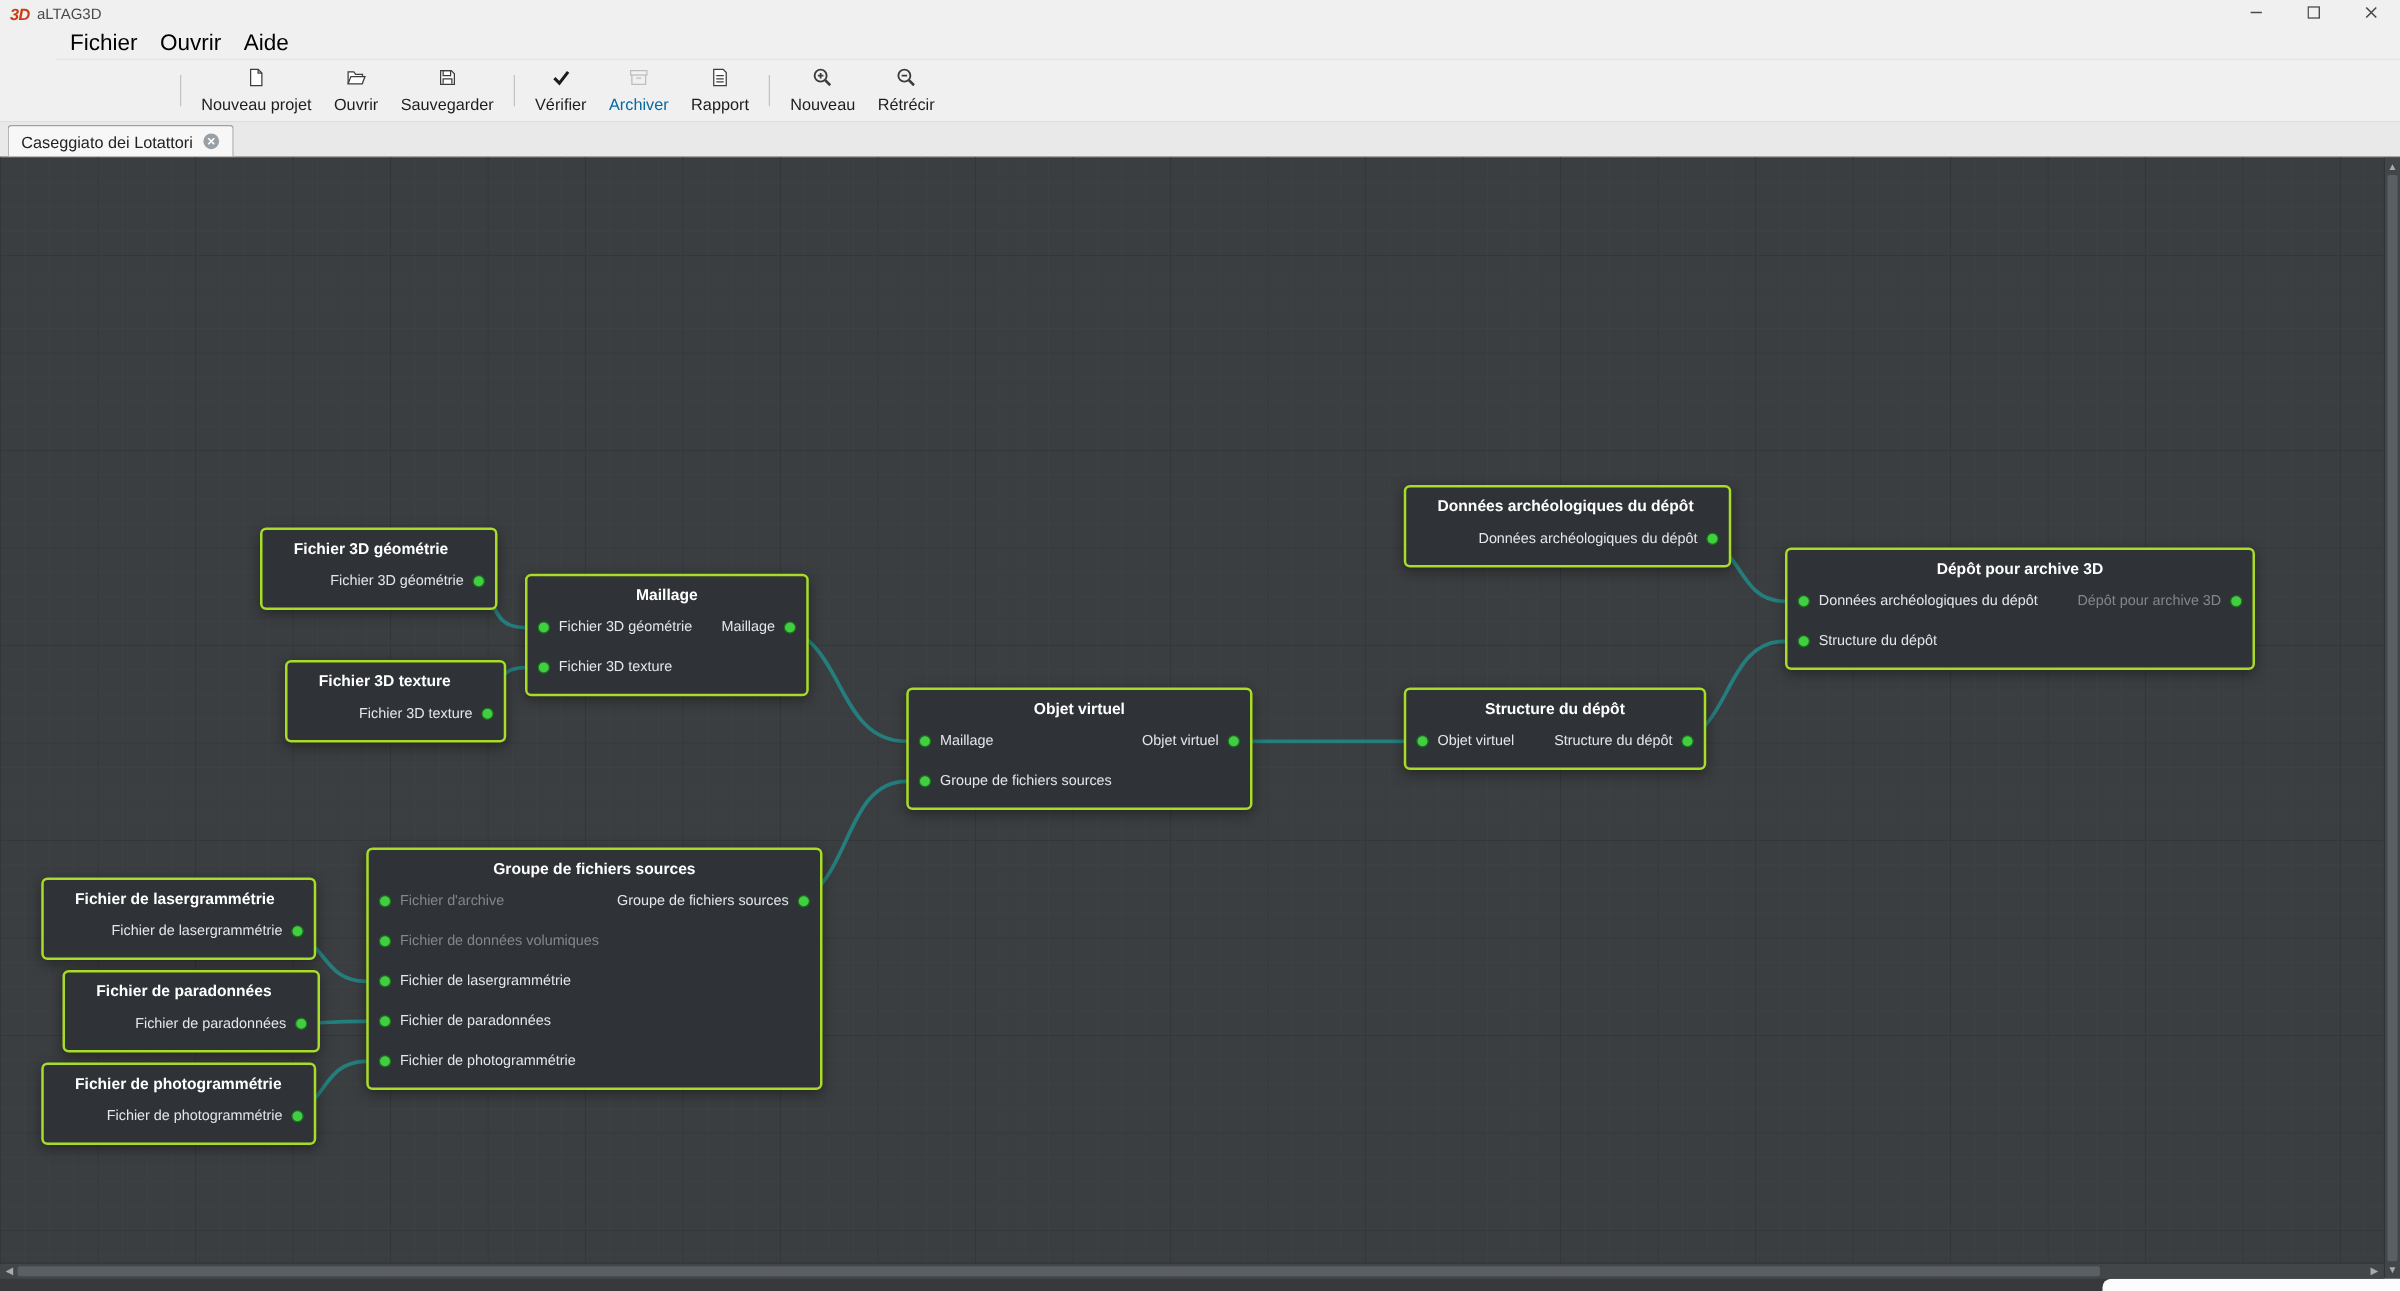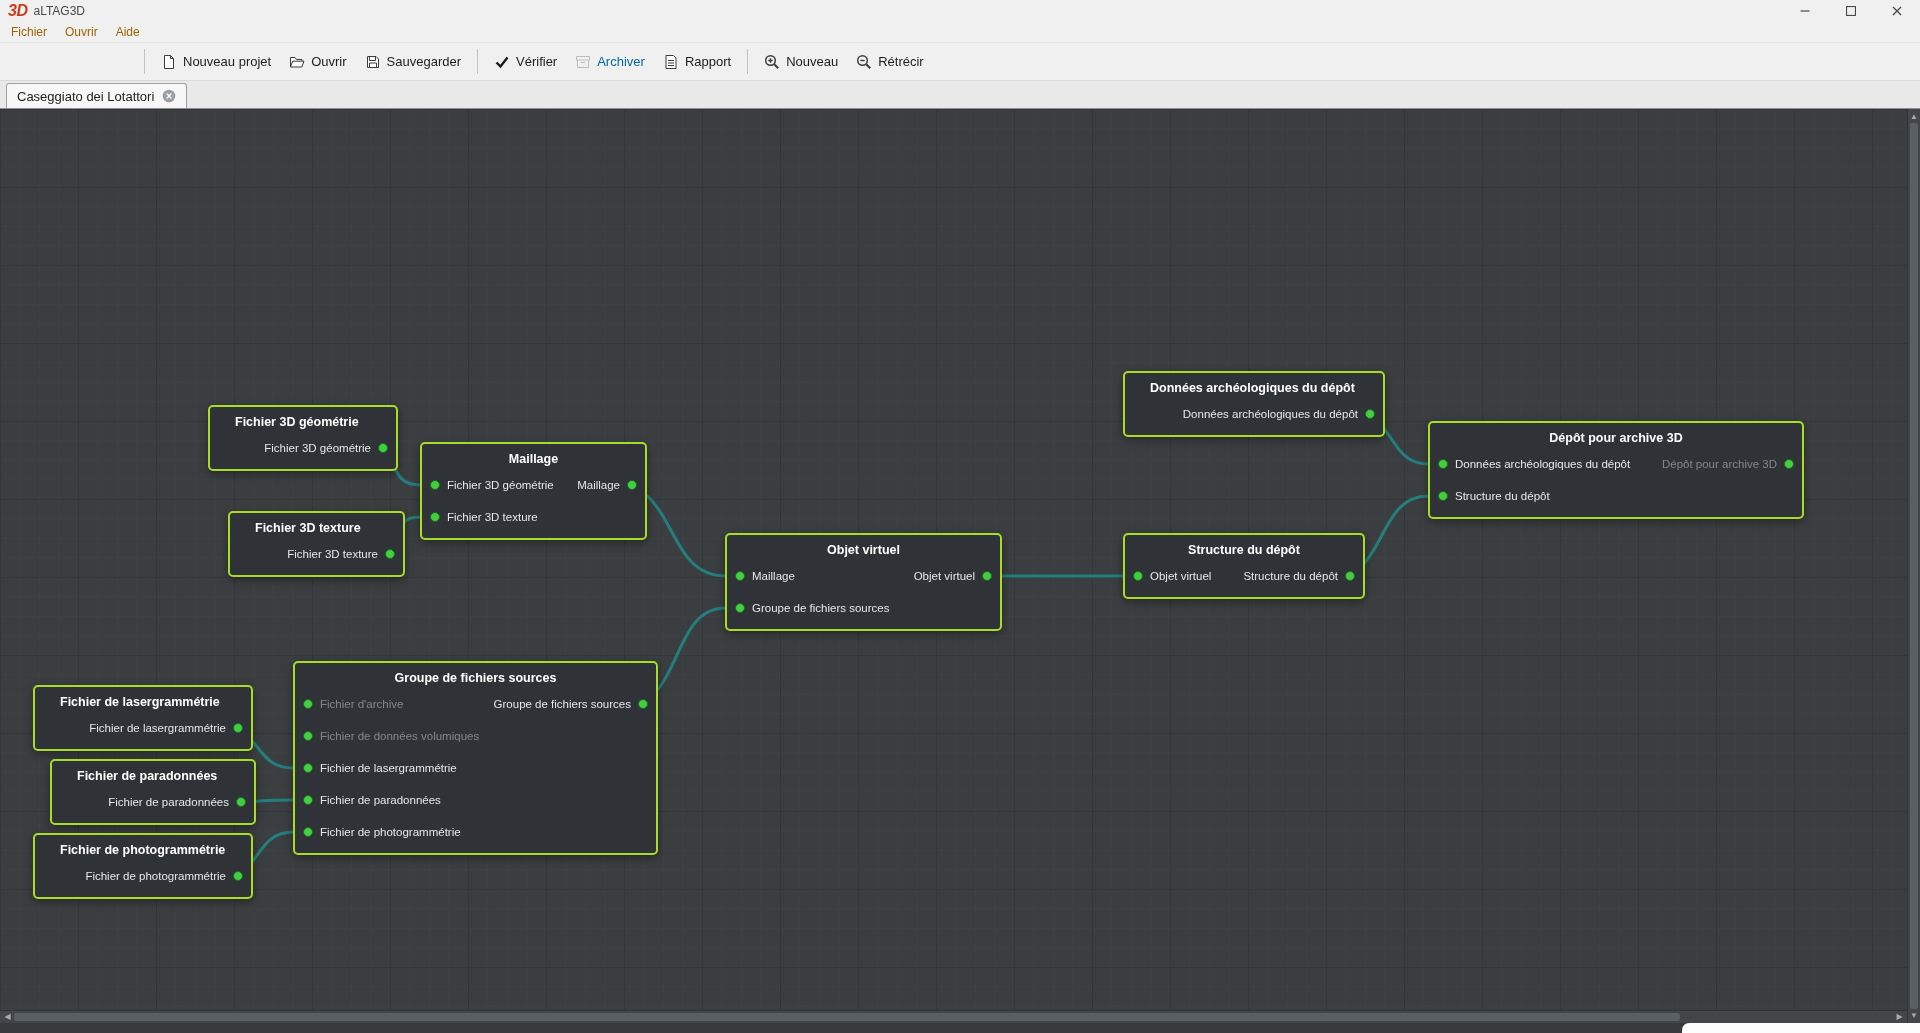--- a/index.html
+++ b/index.html
@@ -1,35 +1,35 @@
 <!DOCTYPE html>
 <html><head>
 <meta charset="utf-8">
 <style>
   html,body{margin:0;padding:0;width:1920px;height:1033px;overflow:hidden;
     font-family:"Liberation Sans",sans-serif;background:#f0f0f0;}
   .app{width:100%;height:100%;display:flex;flex-direction:column;}
 
   
   .titlebar{flex:0 0 22px;display:flex;align-items:center;padding-left:8px;background:#f0f0f0;}
-  .logo{font-weight:700;font-style:italic;font-size:16px;color:#cc3b16;margin-right:6px;letter-spacing:-0.5px;}
+  .logo{font-weight:700;font-style:italic;font-size:13px;color:#cc3b16;margin-right:6px;letter-spacing:-0.5px;}
   .title-text{font-size:12px;color:#4a4a4a;}
   .window-controls{margin-left:auto;display:flex;height:100%;}
   .wc{width:46px;display:flex;align-items:center;justify-content:center;}
 
   
-  .menubar{flex:0 0 21px;display:flex;align-items:center;font-size:12px;color:#a16207;
-    padding-left:2px;background:#f0f0f0;border-bottom:1px solid #e4e4e4;box-sizing:border-box;}
+  .menubar{flex:0 0 21px;display:flex;align-items:center;font-size:18px;color:#000000;
+    padding-left:2px;background:#f0f0f0;border-bottom:1px solid #e4e4e4;box-sizing:border-box;margin-left:45px;}
   .menu-item{padding:2px 9px;}
 
   
   .toolbar{flex:0 0 38px;display:flex;align-items:center;background:#f0f0f0;
     border-bottom:1px solid #d9d9d9;box-sizing:border-box;padding-left:137px;}
   .tb-sep{width:1px;height:25px;background:#c3c3c3;margin:0 7px;}
-  .tb-btn{display:flex;align-items:center;gap:6px;padding:6px 9px;font-size:13px;color:#1d1d1d;border-radius:3px;}
+  .tb-btn{display:flex;align-items:center;gap:6px;padding:6px 9px;font-size:13px;color:#1d1d1d;border-radius:3px;flex-direction:column;}
   .tb-btn.disabled{color:#0369a1;}
   .tb-icon{width:16px;height:16px;display:flex;align-items:center;justify-content:center;}
 
   
   .tabbar{flex:0 0 28px;background:#e9e9e9;display:flex;align-items:flex-end;padding-left:6px;
     border-bottom:1px solid #8f8f8f;box-sizing:border-box;}
   .tab{height:24px;display:flex;align-items:center;gap:8px;padding:0 10px;background:#f7f7f7;
     border:1px solid #a0a0a0;border-bottom:none;border-radius:3px 3px 0 0;font-size:13px;color:#222;text-align:center;}
   .tab-close{display:flex;align-items:center;}
 

